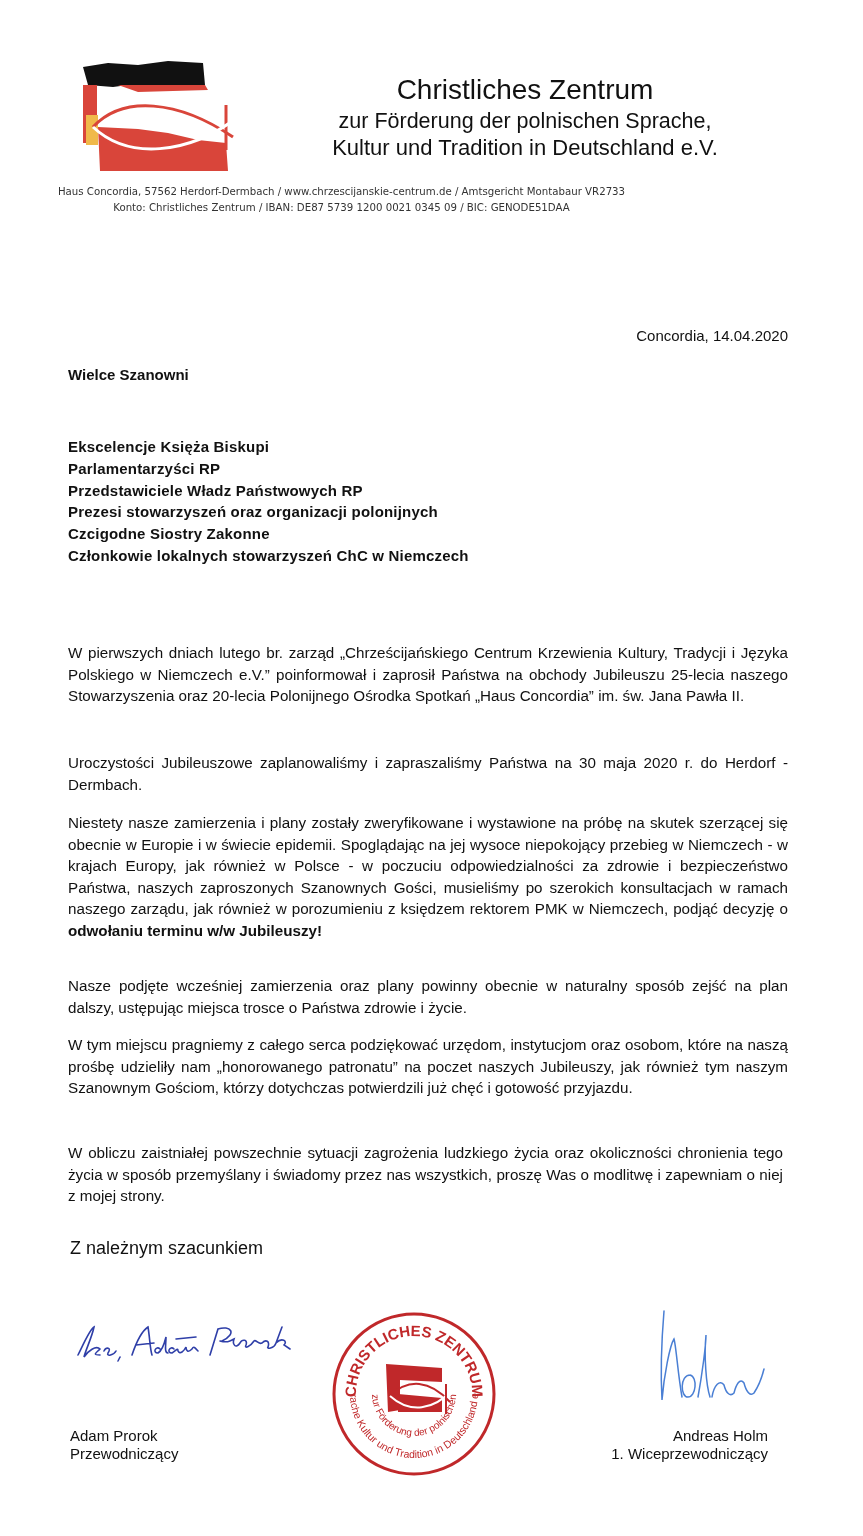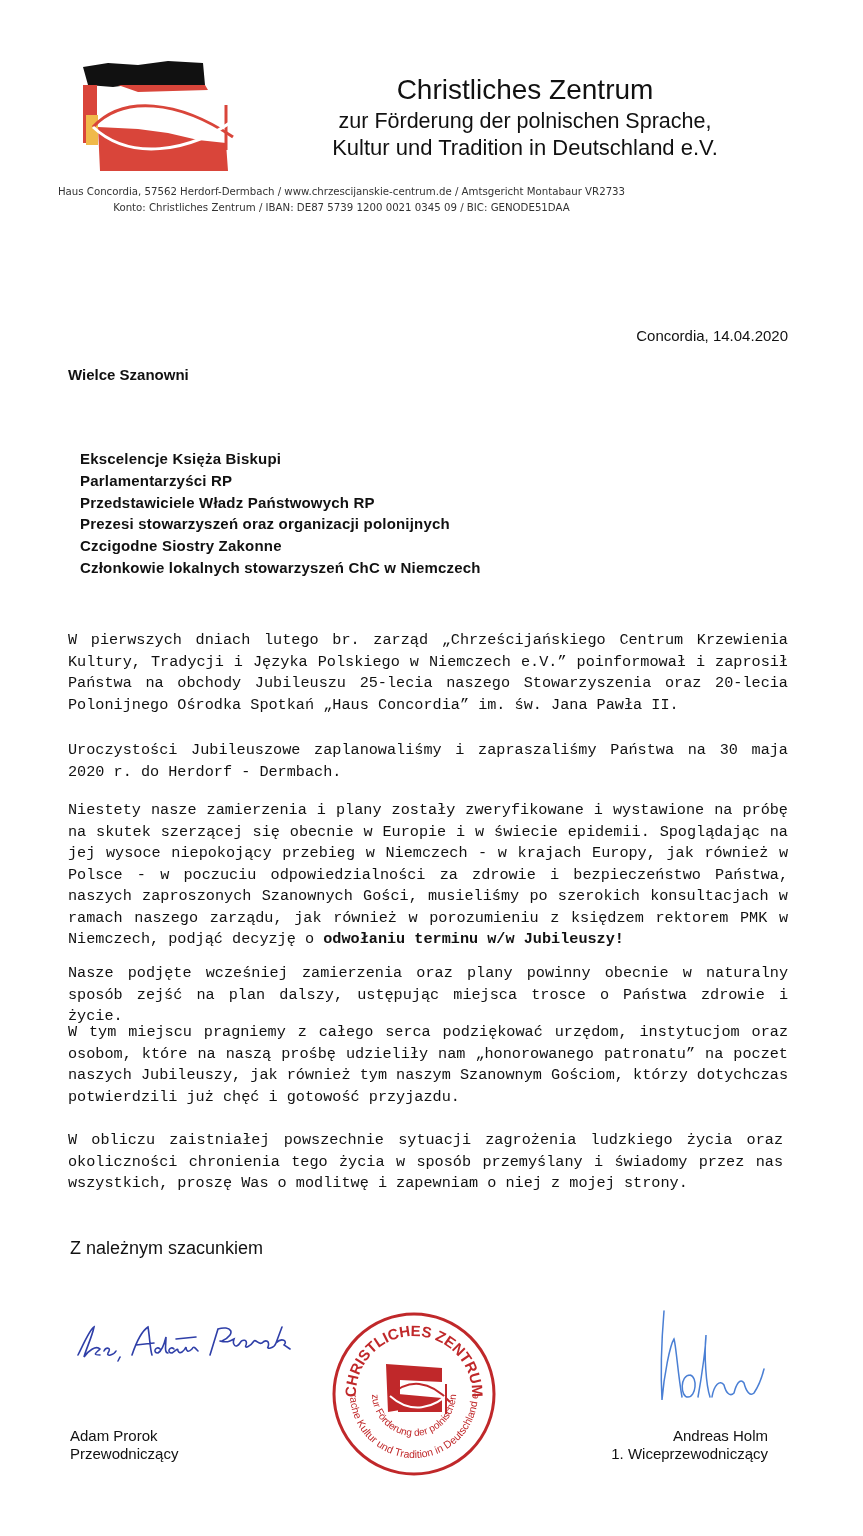--- a/index.html
+++ b/index.html
@@ -15,24 +15,24 @@
     .org-sub1 { top: 108px; font-size: 21.5px; line-height: 26px; }
     .org-sub2 { top: 135px; font-size: 22px; line-height: 26px; }
     .contact {
       position: absolute; left: 0; width: 683px; text-align: center;
       font-family: "DejaVu Sans", sans-serif; font-size: 10.2px; color: #333; line-height: 13px;
     }
     .contact1 { top: 185px; }
     .contact2 { top: 201px; }
     .date { position: absolute; right: 75px; top: 327px; font-size: 15px; }
     .salutation { position: absolute; left: 68px; top: 366px; font-size: 15px; font-weight: bold; }
-    .recipients { position: absolute; left: 68px; top: 436px; margin: 12px; padding: 0; list-style: none; }
+    .recipients { position: absolute; left: 68px; top: 436px; margin: 0; padding: 0; list-style: none; }
     .recipients li { font-size: 15px; font-weight: bold; line-height: 21.8px; letter-spacing: 0.2px; }
     .body-text { position: absolute; left: 68px; width: 720px; font-size: 15.2px; line-height: 21.5px;
-      text-align: justify; font-family: Liberation Mono, monospace; }
+      text-align: justify; font-family: Liberation Sans, sans-serif; margin-top: 12px; }
     .p1 { top: 630px; }
     .p2 { top: 740px; }
     .p3 { top: 800px; }
     .p4 { top: 963px; }
     .p5 { top: 1022px; }
     .p6 { top: 1130px; width: 715px; }
     .bold { font-weight: bold; }
     .closing { position: absolute; left: 70px; top: 1238px; font-size: 18px; }
     .sig-left { position: absolute; left: 70px; top: 1315px; width: 230px; height: 50px; }
     .sig-right { position: absolute; left: 650px; top: 1305px; width: 130px; height: 110px; }

